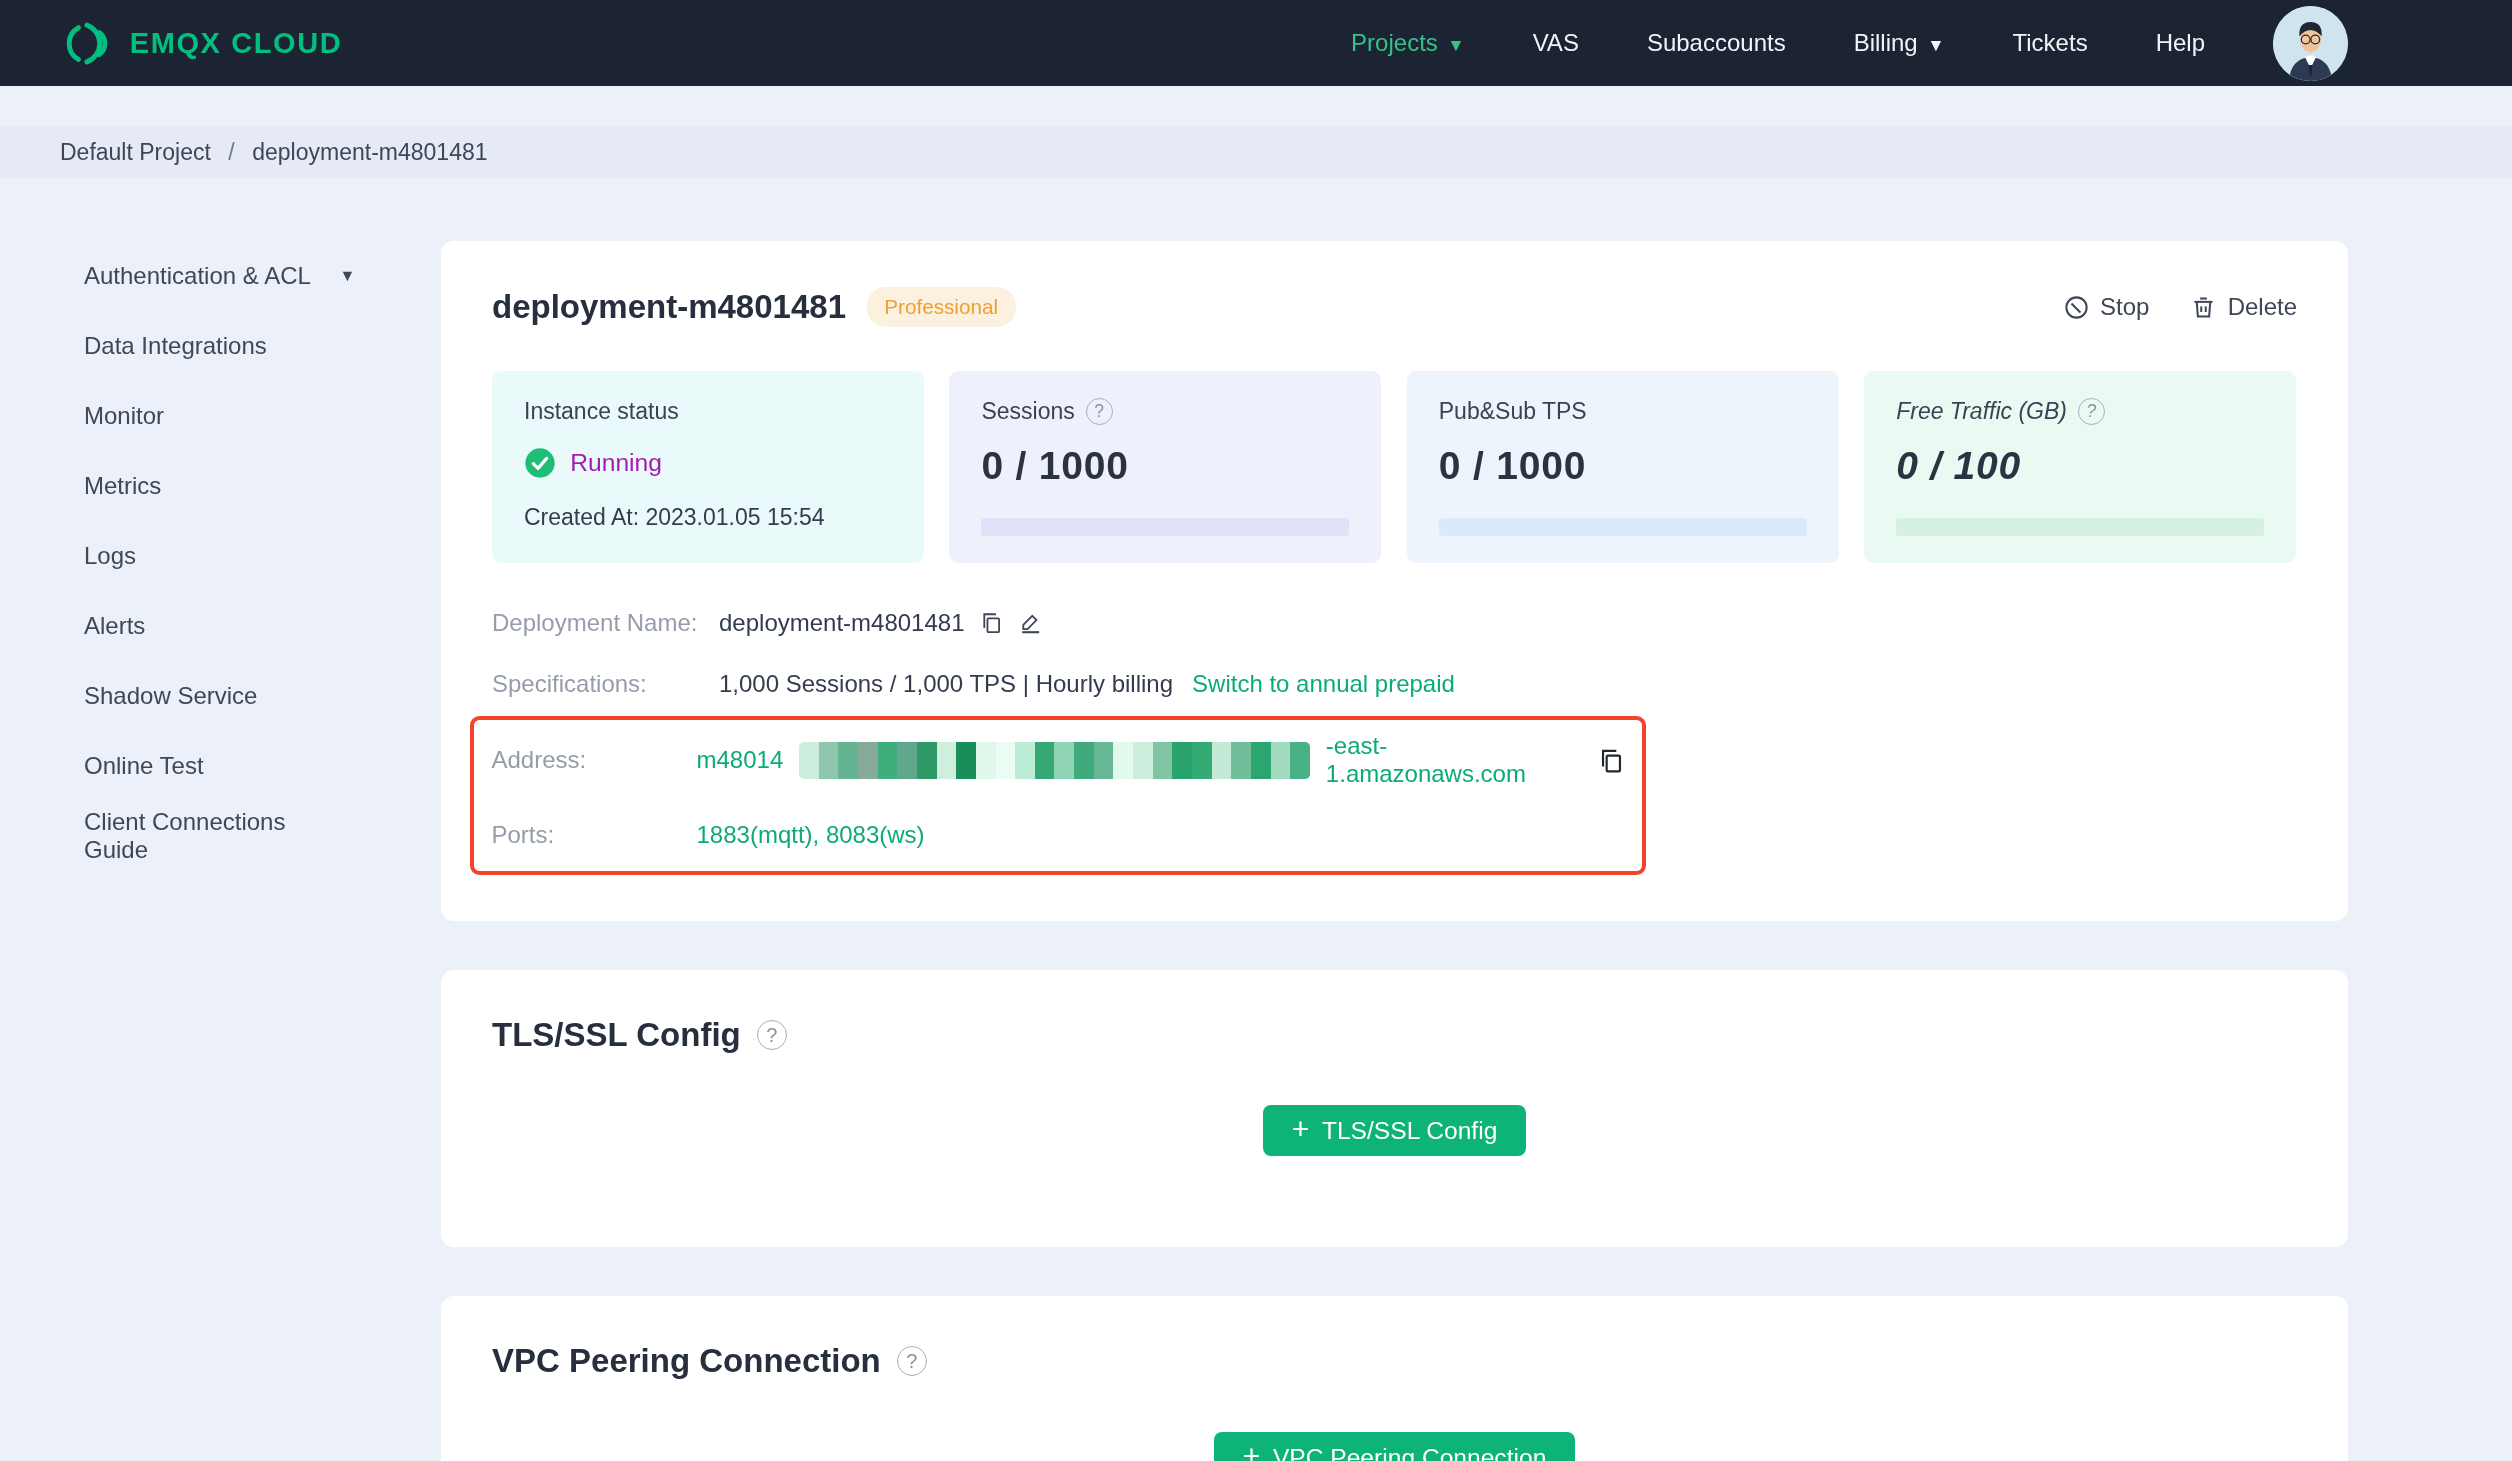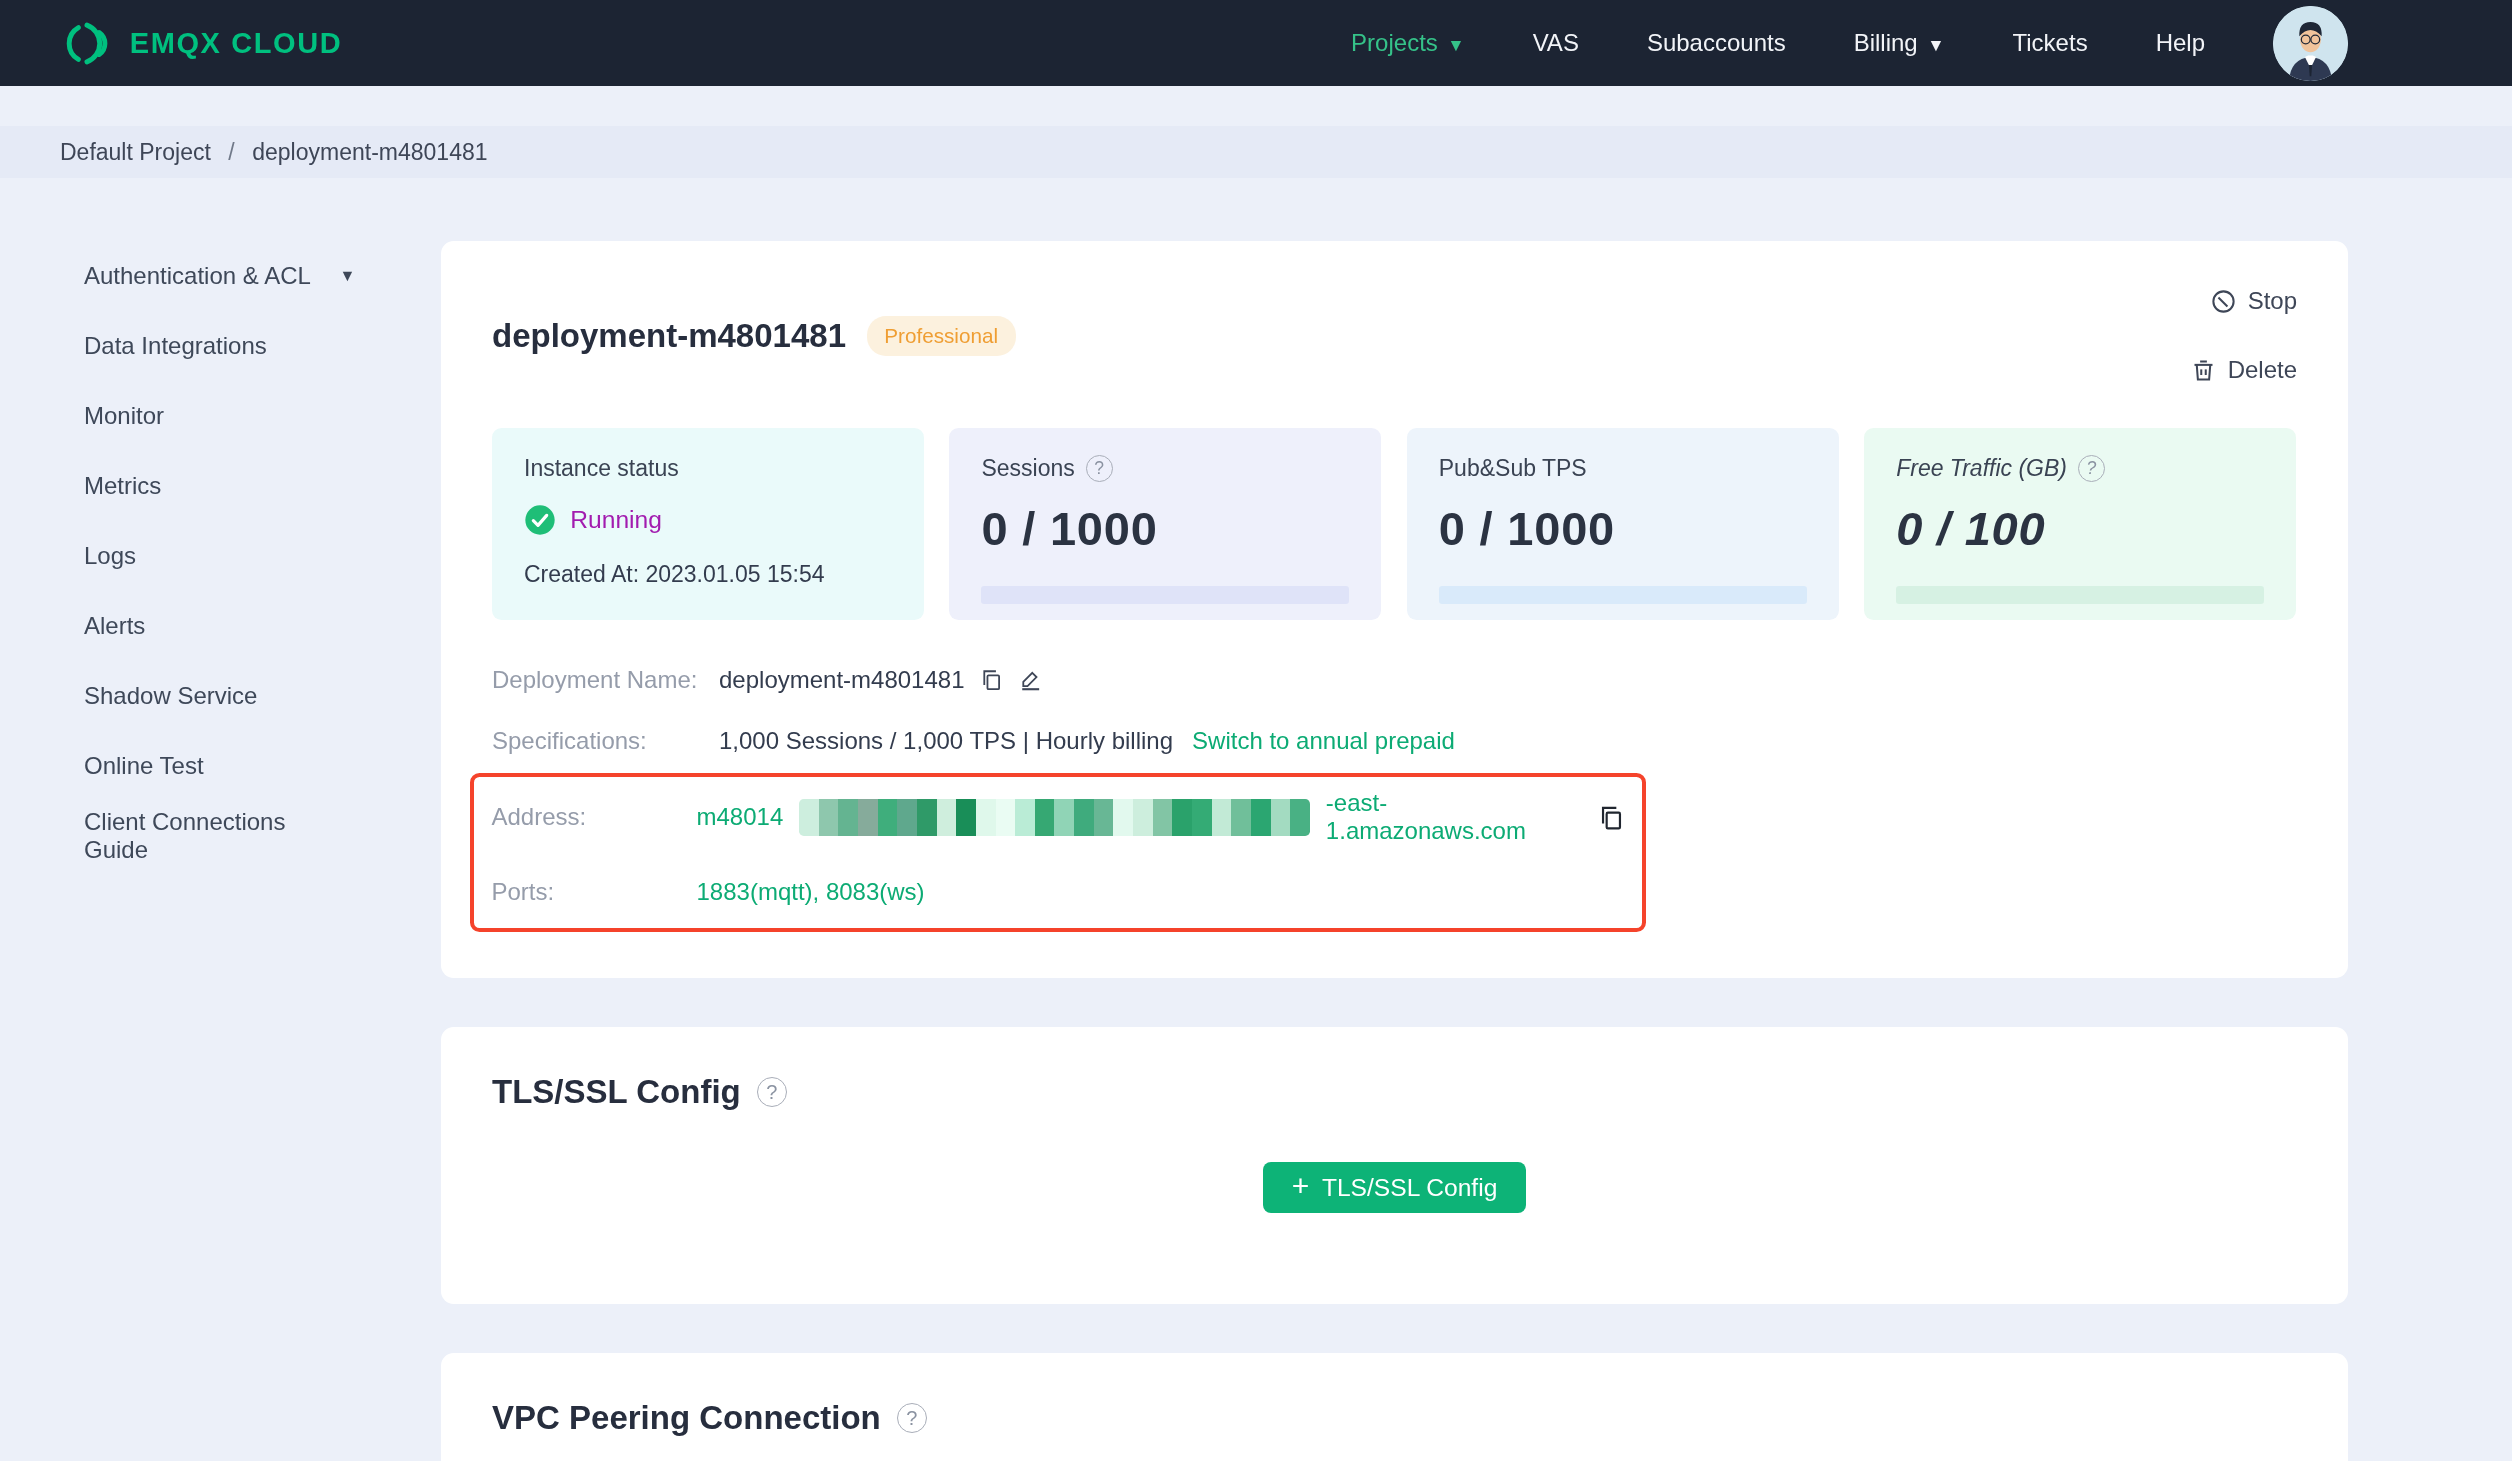--- a/index.html
+++ b/index.html
@@ -35,31 +35,31 @@
 
   main { width:1907px; margin-left:65px; padding-top:63px; }
   .card { background:#ffffff; border-radius:12.7px; padding:46px 51px; margin-bottom:49px; }
 
   
   .card-head { display:flex; align-items:center; justify-content:space-between; }
   .head-left { display:flex; align-items:center; gap:20.7px; }
   .dep-title { font-size:33px; font-weight:bold; color:#272e3e; }
   .plan-badge { background:#fcf1de; color:#ef9e33; font-size:20.7px; padding:8px 17.5px;
                 border-radius:19px; }
-  .head-actions { display:flex; align-items:flex-end; gap:41px;flex-direction:column; }
+  .head-actions { display:flex; align-items:flex-start; gap:41px; }
   .action { display:flex; align-items:center; gap:10.3px; font-size:24px; color:#3e4657; cursor:pointer; }
 
   
   .stats { display:flex; gap:25.4px; margin-top:44px; }
   .stat-card { width:432px; height:192px; border-radius:9.5px; padding:27px 32px; }
   .stat-label-row { display:flex; align-items:center; gap:11px; font-size:23px; color:#3a4353; }
   .help-icon { width:27px; height:27px; border:1.6px solid #a9aeb9; border-radius:50%;
                display:inline-flex; align-items:center; justify-content:center;
                font-size:17.5px; color:#8a92a1; cursor:pointer; flex:0 0 auto; }
-  .stat-value { font-size:47px; font-weight:bold; color:#2b3342; margin-top:19px; letter-spacing:0.8px; }
+  .stat-value { font-size:39px; font-weight:bold; color:#2b3342; margin-top:19px; letter-spacing:0.8px; }
   .stat-bar { height:17.5px; border-radius:3.2px; margin-top:30px; }
   .bg-status { background:#eafafa; }
   .bg-sessions { background:#eef0fb; }
   .bg-tps { background:#edf4fb; }
   .bg-traffic { background:#eafaf2;font-style:italic; }
   .bar-sessions { background:#dfe3f8; }
   .bar-tps { background:#d9eafa; }
   .bar-traffic { background:#d6f1e3; }
   .running-row { display:flex; align-items:center; gap:14.3px; margin-top:22px;
                  font-size:24.6px; color:#a21caf; }

